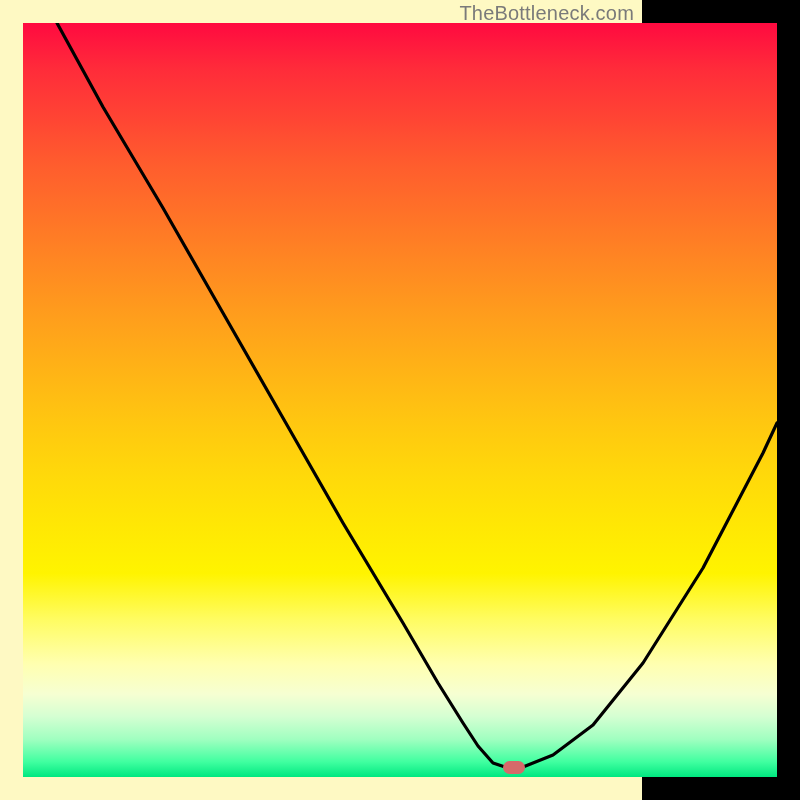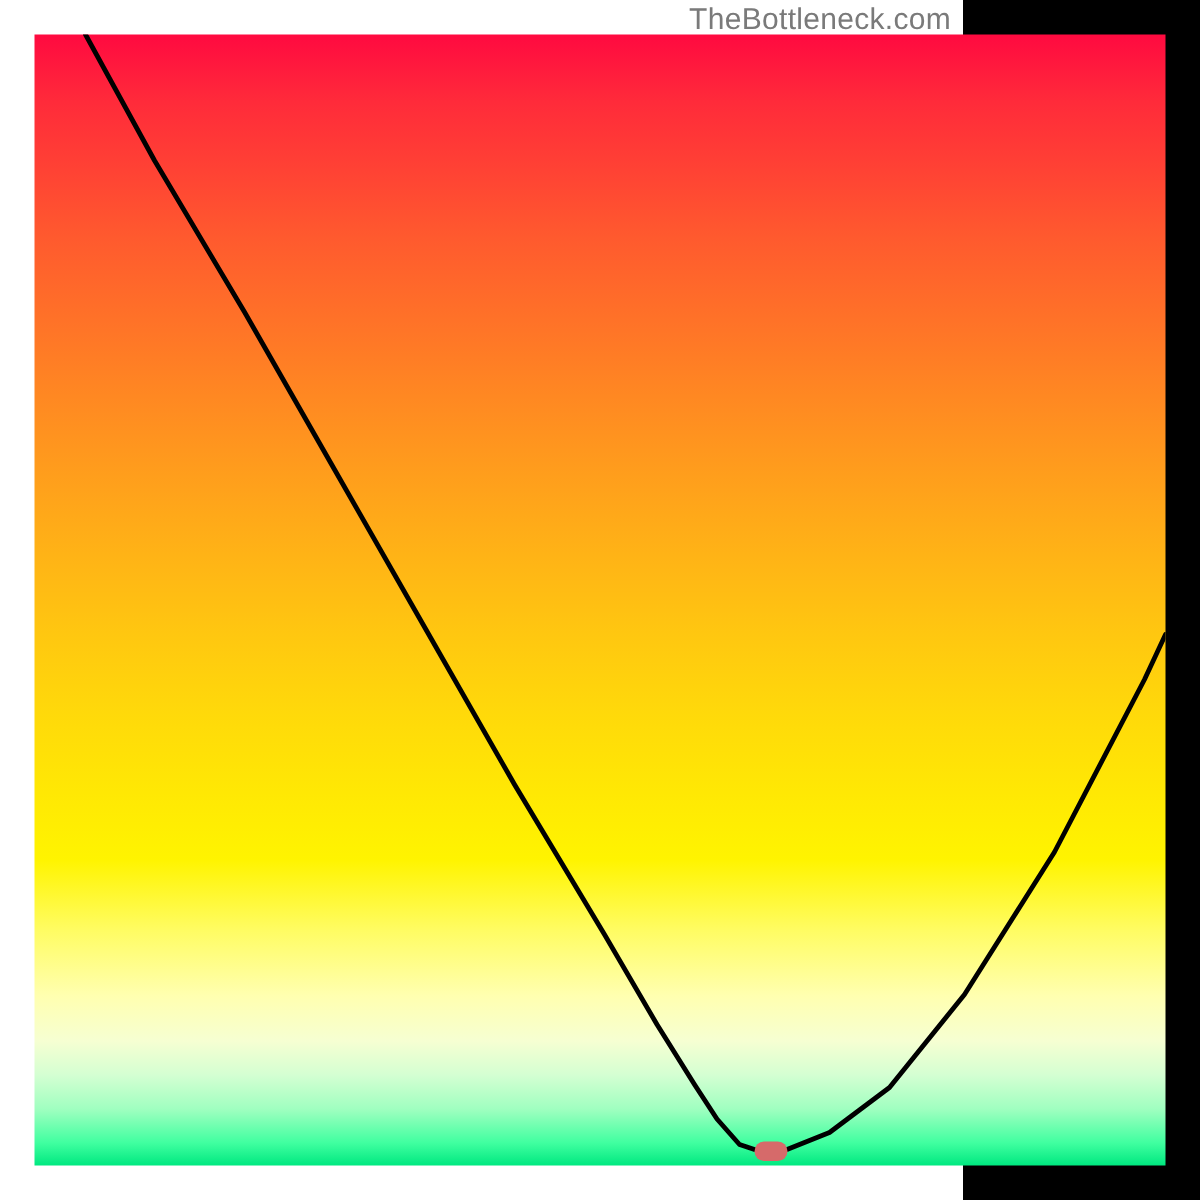--- a/index.html
+++ b/index.html
@@ -8,21 +8,21 @@
     width: 800px;
     height: 800px;
     background: #000;
     overflow: hidden;
     font-family: Arial, Helvetica, sans-serif;
   }
   .frame {
     position: relative;
     width: 642px;
     height: 800px;
-    background: #ffffff;
+    background: #fef9c3;
   }
   .plot-area {
     position: absolute;
     left: 23px;
     top: 23px;
     width: 754px;
     height: 754px;
     background: linear-gradient(to bottom,
       #ff0a40 0%,
       #ff2b3a 6%,

